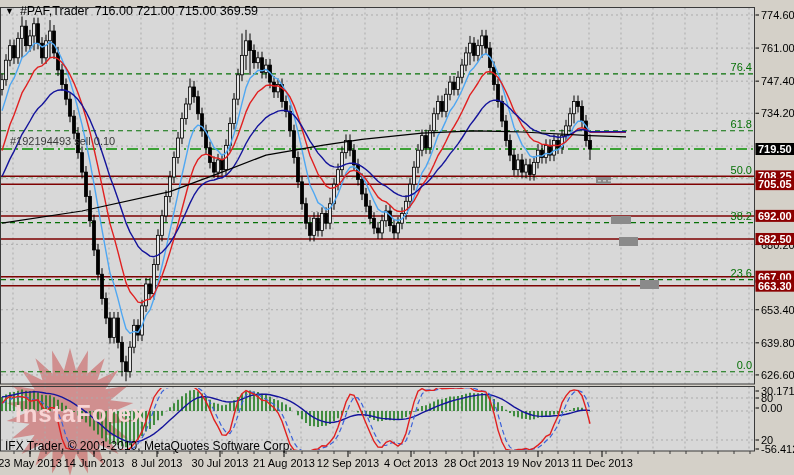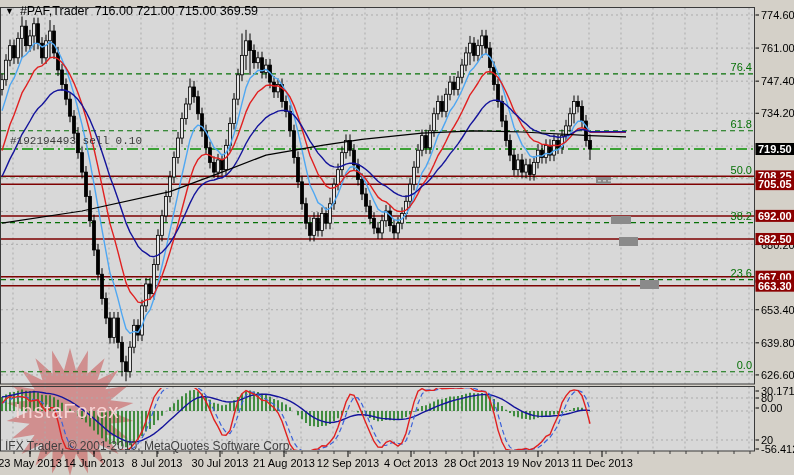--- a/index.html
+++ b/index.html
@@ -5,25 +5,25 @@
   html,body{margin:0;padding:0;}
   body{font-family:"Liberation Sans",sans-serif;background:#888;}
   #chart-window{
     position:relative;width:794px;height:475px;background:#D4D0C8;
     overflow:hidden;user-select:none;
   }
   #chart-svg{position:absolute;left:0;top:0;}
   .overlay{position:absolute;color:#000;white-space:nowrap;pointer-events:none;}
   #title-bar{left:5px;top:4px;font-size:12.5px;display:flex;align-items:center;gap:6px;}
   #title-bar .tri{font-size:9px;line-height:9px;}
-  #trade-annotation{left:10px;top:135px;font-size:11px;color:#3a3a3a;font-family:Liberation Mono, monospace;}
+  #trade-annotation{left:10px;top:135px;font-size:11px;color:#3a3a3a;}
   #indicator-label{left:5px;top:387px;font-size:11px;color:#000;}
-  #watermark-text{left:15px;top:400px;font-size:20px;font-weight:normal;
+  #watermark-text{left:15px;top:400px;font-size:24px;font-weight:bold;
     color:rgba(250,216,216,0.95);letter-spacing:1px;}
-  #copyright{left:5px;top:439px;font-size:12px;color:#404040;}
+  #copyright{left:5px;top:439px;font-size:12px;color:#000000;}
   text{font-family:"Liberation Sans",sans-serif;}
 </style>
 </head>
 <body>
 
 <div id="chart-window">
   <svg id="chart-svg" width="794" height="475">
       <g>
         <rect x="0.5" y="7.5" width="754" height="376.5" fill="#D8D8D8"></rect>
         <rect x="0.5" y="386.5" width="754" height="64.5" fill="#D8D8D8"></rect>

